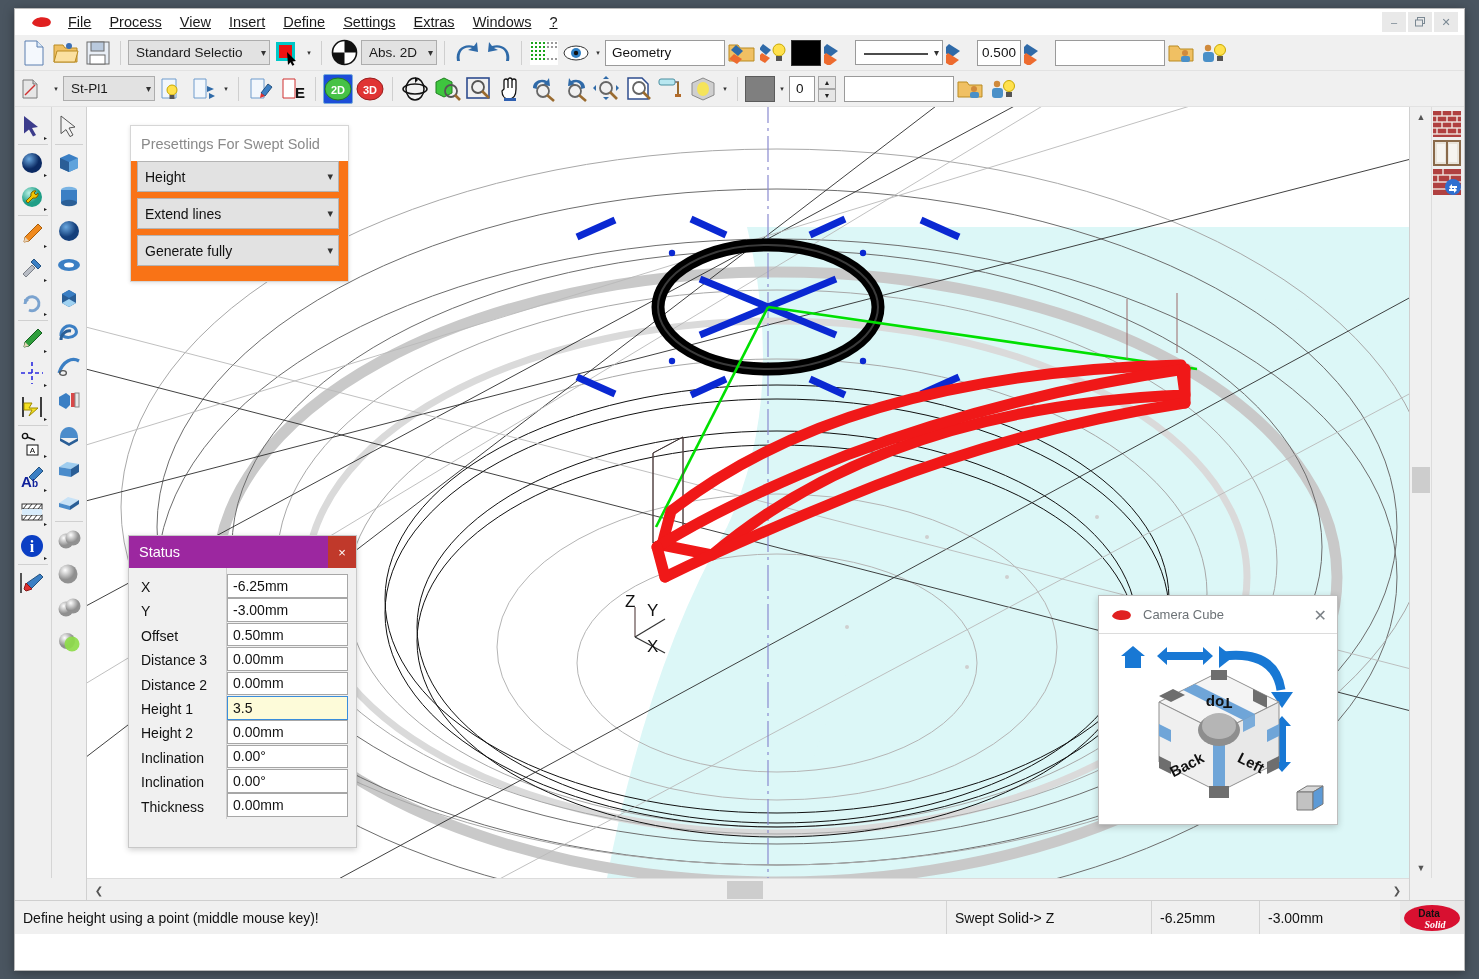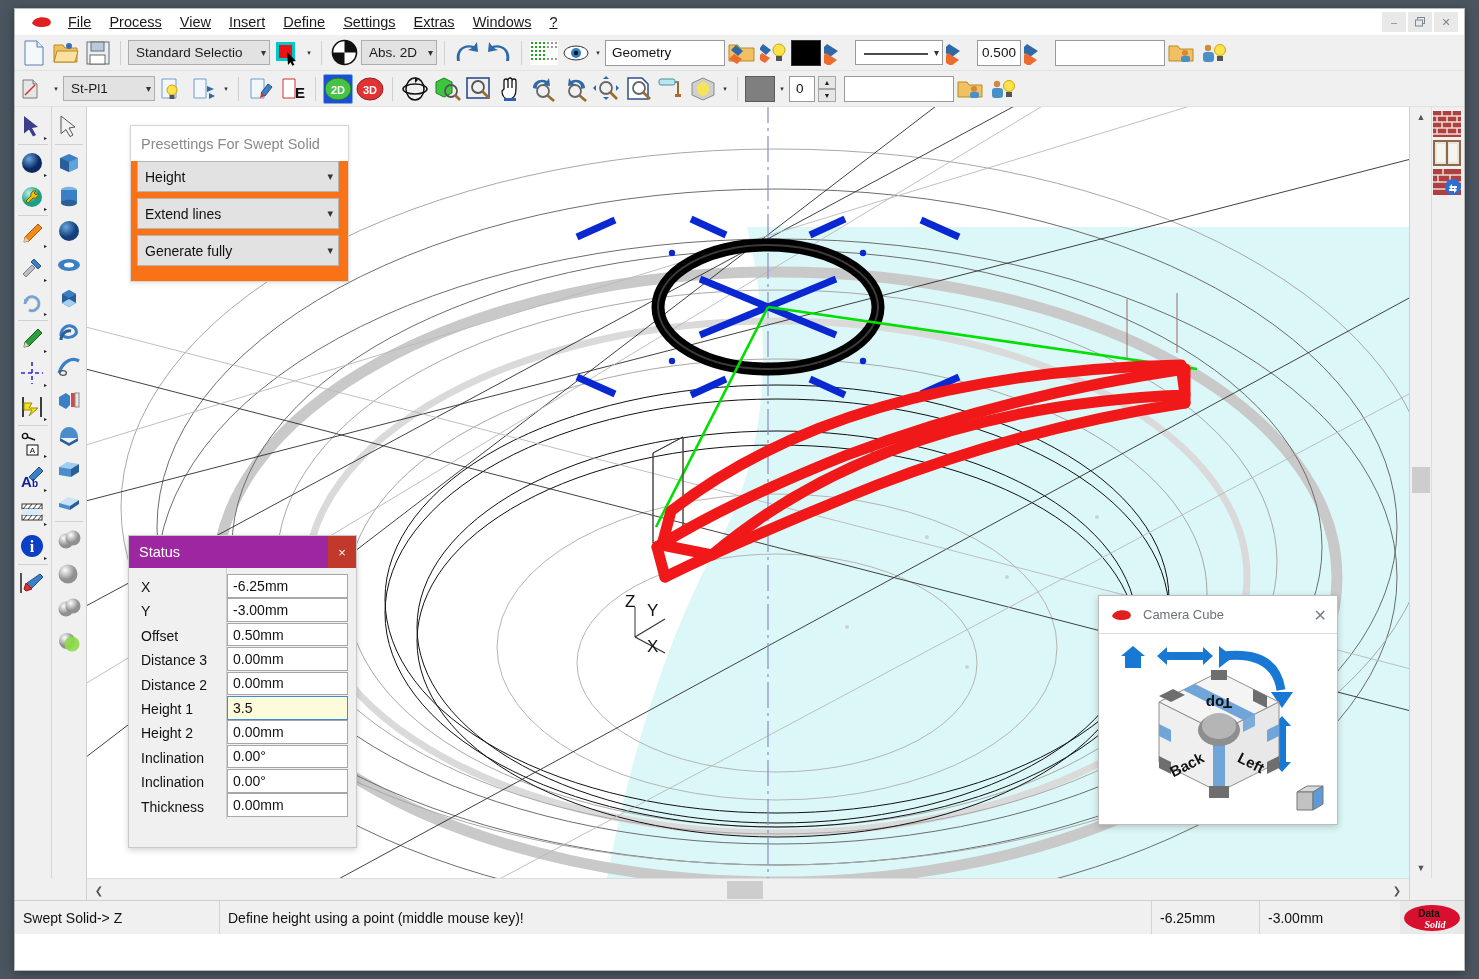--- a/index.html
+++ b/index.html
@@ -1194,22 +1194,22 @@
       <div class="hspacer"></div>
       <div class="hscroll">
         <div class="harrow left">❮</div>
         <div class="hthumb" style="left:640px"></div>
         <div class="harrow right">❯</div>
       </div>
       <div class="hend"></div>
     </div>
 
     <div class="statusbar">
+      <div class="sb-cell sb-msg">Define height using a point (middle mouse key)!</div>
       <div class="sb-cell sb-mode">Swept Solid-&gt; Z</div>
-      <div class="sb-cell sb-msg">Define height using a point (middle mouse key)!</div>
       <div class="sb-cell sb-x">-6.25mm</div>
       <div class="sb-cell sb-y">-3.00mm</div>
       <div class="sb-logo">
         <svg width="58" height="28" viewBox="0 0 58 28">
           <ellipse cx="29" cy="14" rx="28" ry="13" fill="#d81030"></ellipse>
           <text x="26" y="13" text-anchor="middle" font-family="Liberation Sans" font-size="10" font-weight="bold" fill="#111">Data</text>
           <text x="32" y="24" text-anchor="middle" font-family="Liberation Serif" font-size="10" font-style="italic" font-weight="bold" fill="#fff">Solid</text>
         </svg>
       </div>
     </div>

